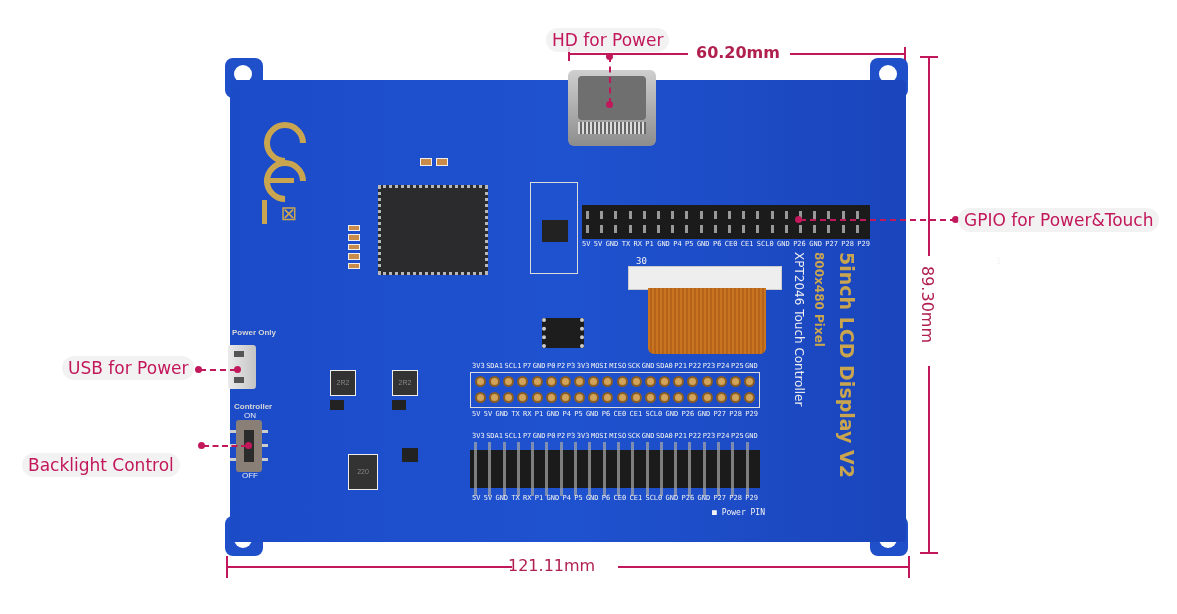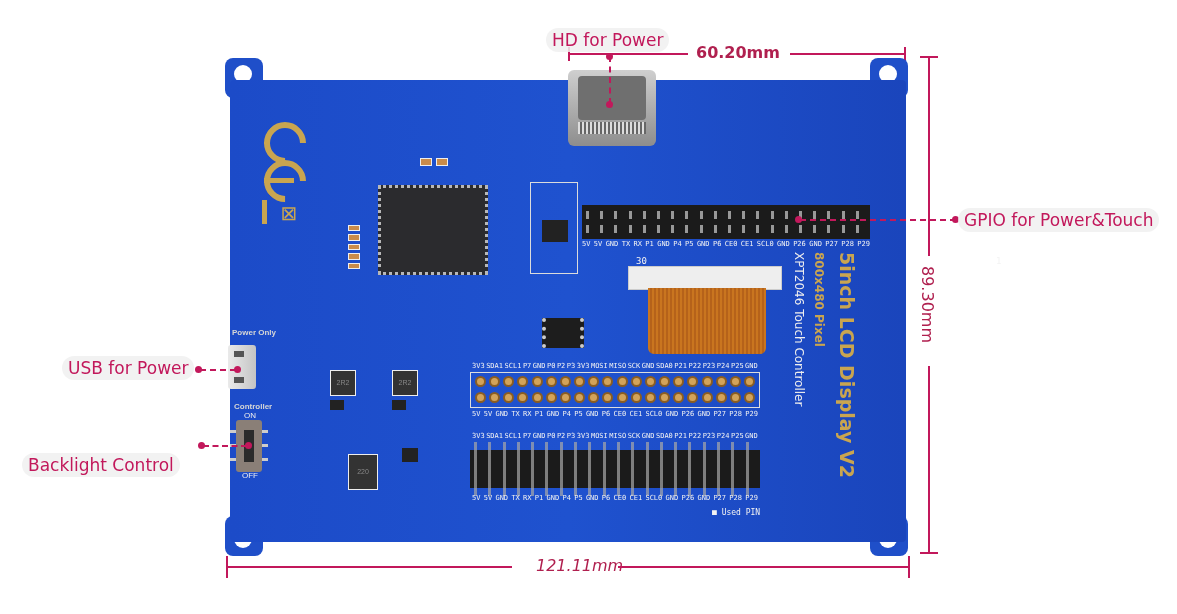--- a/index.html
+++ b/index.html
@@ -266,21 +266,21 @@
     <span>CE0</span>
     <span>CE1</span>
     <span>SCL0</span>
     <span>GND</span>
     <span>P26</span>
     <span>GND</span>
     <span>P27</span>
     <span>P28</span>
     <span>P29</span>
   </div>
-  <div class="abs silk" style="left:482px; top:428px; font-size:8px;">■ Used PIN</div>
+  <div class="abs silk" style="left:482px; top:428px; font-size:8px;">■ Power PIN</div>
 
   <div class="abs" style="left:100px; top:290px; width:24px; height:24px; background:#333; border:1px solid #eee; color:#888; font-size:7px; text-align:center; line-height:24px;"><span>2R2</span></div>
   <div class="abs" style="left:162px; top:290px; width:24px; height:24px; background:#333; border:1px solid #eee; color:#888; font-size:7px; text-align:center; line-height:24px;"><span>2R2</span></div>
   <div class="abs" style="left:118px; top:374px; width:28px; height:34px; background:#333; border:1px solid #eee; color:#888; font-size:7px; text-align:center; line-height:34px;"><span>220</span></div>
   <div class="abs" style="left:100px; top:320px; width:14px; height:10px; background:#222;"></div>
   <div class="abs" style="left:162px; top:320px; width:14px; height:10px; background:#222;"></div>
   <div class="abs" style="left:172px; top:368px; width:16px; height:14px; background:#222;"></div>
 
   <div class="abs" style="left:2px; top:248px; color:#d6d6d6; font-size:8px; font-weight:bold;">Power Only</div>
   <div class="abs" style="left:4px; top:322px; color:#d6d6d6; font-size:8px; font-weight:bold;">Controller</div>
@@ -327,16 +327,16 @@
   <div class="abs line-h" style="left:4px; top:0; width:18px;"></div>
   <div class="abs line-v" style="left:12px; top:0; height:200px;"></div>
   <div class="abs dim" style="left:2px; top:210px; writing-mode:vertical-rl;">89.30mm</div>
   <div class="abs line-v" style="left:12px; top:310px; height:188px;"></div>
   <div class="abs line-h" style="left:4px; top:496px; width:18px;"></div>
 </div>
 
 <div class="abs" style="left:226px; top:556px; width:684px; height:22px;">
   <div class="abs line-v" style="left:0; top:0; height:22px;"></div>
   <div class="abs line-h" style="left:0; top:10px; width:286px;"></div>
-  <div class="abs dim" style="left:310px; top:0;font-style:italic;">121.11mm</div>
+  <div class="abs dim" style="left:282px; top:0;">121.11mm</div>
   <div class="abs line-h" style="left:392px; top:10px; width:290px;"></div>
   <div class="abs line-v" style="left:682px; top:0; height:22px;"></div>
 </div>
 
 </body></html>

